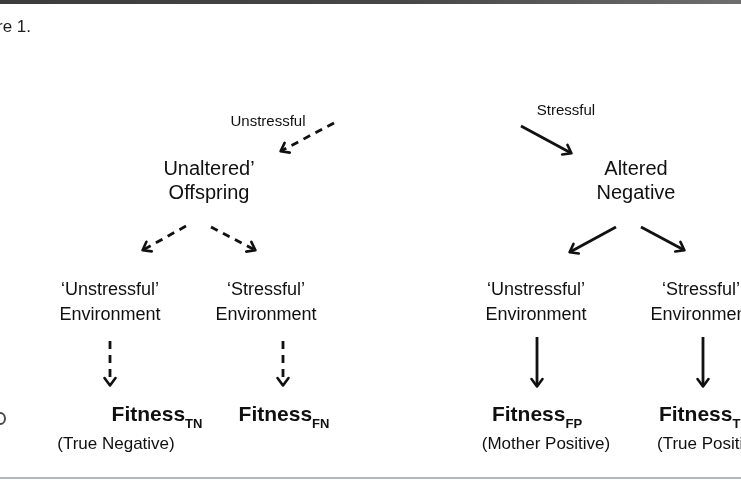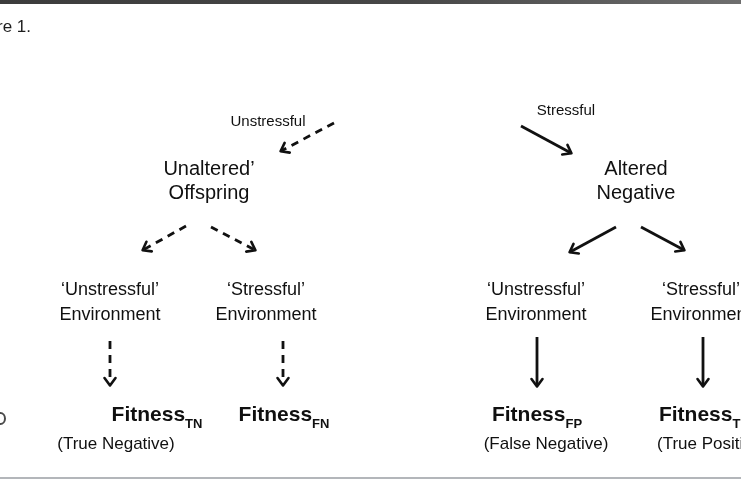--- a/index.html
+++ b/index.html
@@ -104,20 +104,20 @@
   </div>
   <div class="lbl caption" style="left:116px; top:434px;">(True Negative)</div>
 
   <div class="lbl fitness" style="left:284px; top:402px;">
     <span>Fitness</span><sub>FN</sub>
   </div>
 
   <div class="lbl fitness" style="left:537px; top:402px;">
     <span>Fitness</span><sub>FP</sub>
   </div>
-  <div class="lbl caption" style="left:546px; top:434px;">(False Negative)</div>
+  <div class="lbl caption" style="left:546px; top:434px;">(Mother Positive)</div>
 
   <div class="lbl fitness" style="left:704px; top:402px;">
     <span>Fitness</span><sub>TP</sub>
   </div>
   <div class="lbl caption" style="left:712px; top:434px;">(True Positive)</div>
 
 </div>
 
 </body></html>

